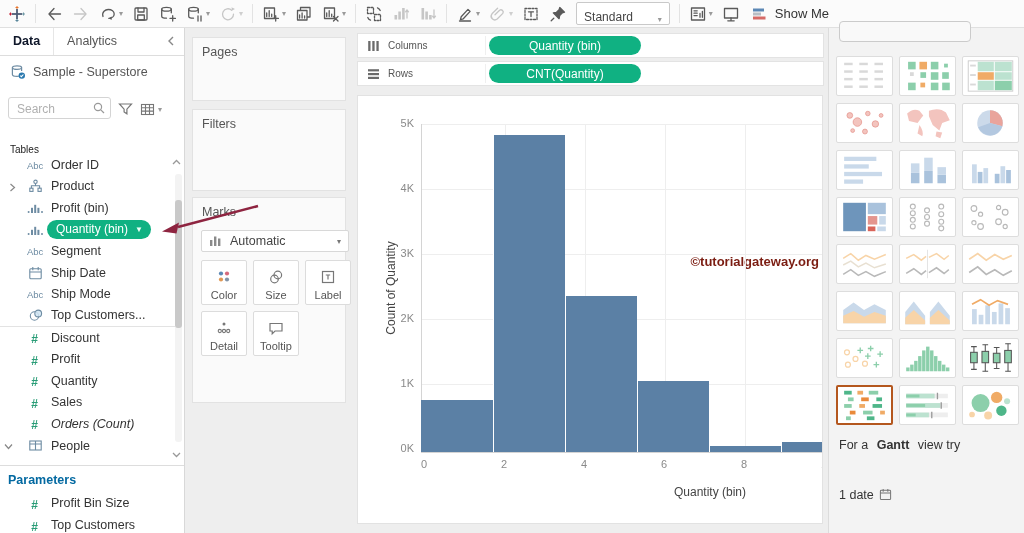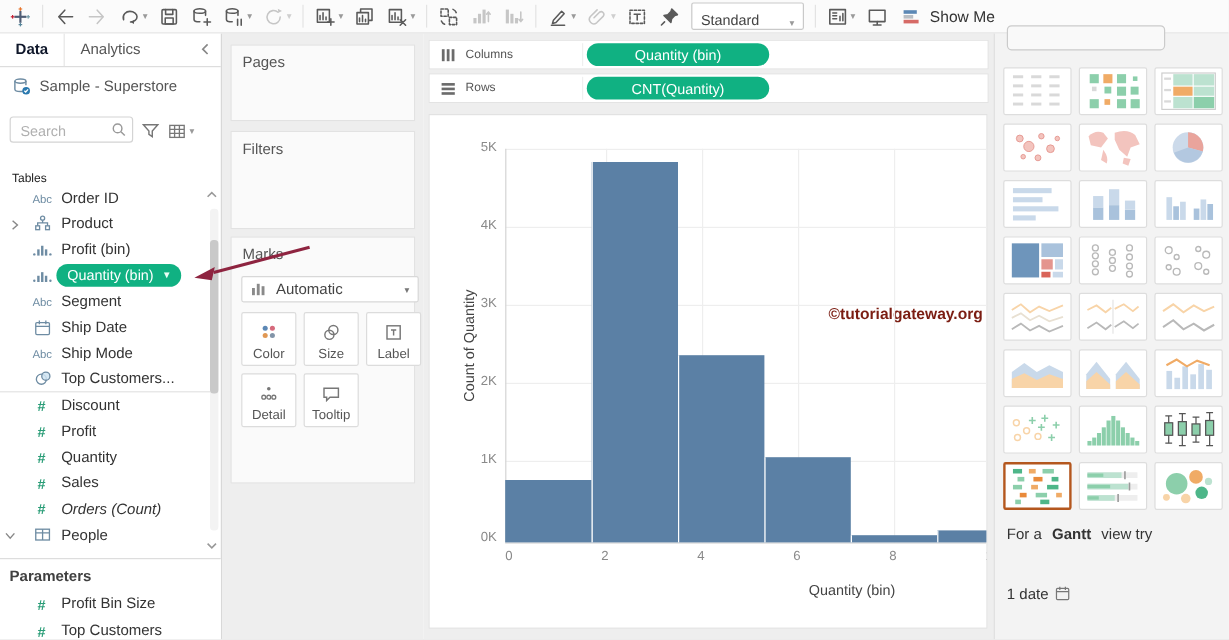--- a/index.html
+++ b/index.html
@@ -48,21 +48,21 @@
   .ficon{width:19px;display:flex;justify-content:center;flex:none;color:#6e8ca3;}
   .frow.italic .flabel{font-style:italic;}
   .fpill{background:#10b182;color:#fff;border-radius:10px;padding:2px 8px 3px 9px;
          display:flex;align-items:center;gap:7px;font-size:12px;margin-left:-4px;}
   .fpill .pc{font-size:8px;color:#eafff6;}
   .scroll-up{position:absolute;right:3px;top:131px;color:#999;}
   .scroll-track{position:absolute;right:2px;top:146px;width:7px;height:268px;background:#f3f3f3;border-radius:3px;}
   .scroll-thumb{position:absolute;top:26px;left:0;width:7px;height:128px;background:#c9c9c9;border-radius:3px;}
   .scroll-down{position:absolute;right:3px;top:424px;color:#999;}
   .params{position:absolute;left:0;right:0;top:437px;bottom:0;background:#fff;border-top:1px solid #ddd;}
-  .params-label{font-weight:bold;font-size:12.5px;color:#404040;padding:7px 0 5px 8px;}
+  .params-label{font-weight:bold;font-size:12.5px;color:#0369a1;padding:7px 0 5px 8px;}
   .prow{height:22px;display:flex;align-items:center;gap:6px;padding-left:26px;font-size:12.5px;color:#333;}
 
   
   .midcol{position:absolute;left:185px;top:28px;width:168px;bottom:0;background:#eeeeee;}
   .card{position:absolute;left:7px;right:7px;background:#fafafa;border:1px solid #e2e2e2;box-sizing:border-box;}
   .card-label{font-size:12.5px;color:#555;padding:7px 0 0 9px;}
   .card.pages{top:9px;height:64px;}
   .card.filters{top:81px;height:82px;}
   .card.marks{top:169px;height:206px;}
   .marks-dd{position:absolute;left:8px;top:32px;width:148px;height:22px;background:#fff;

